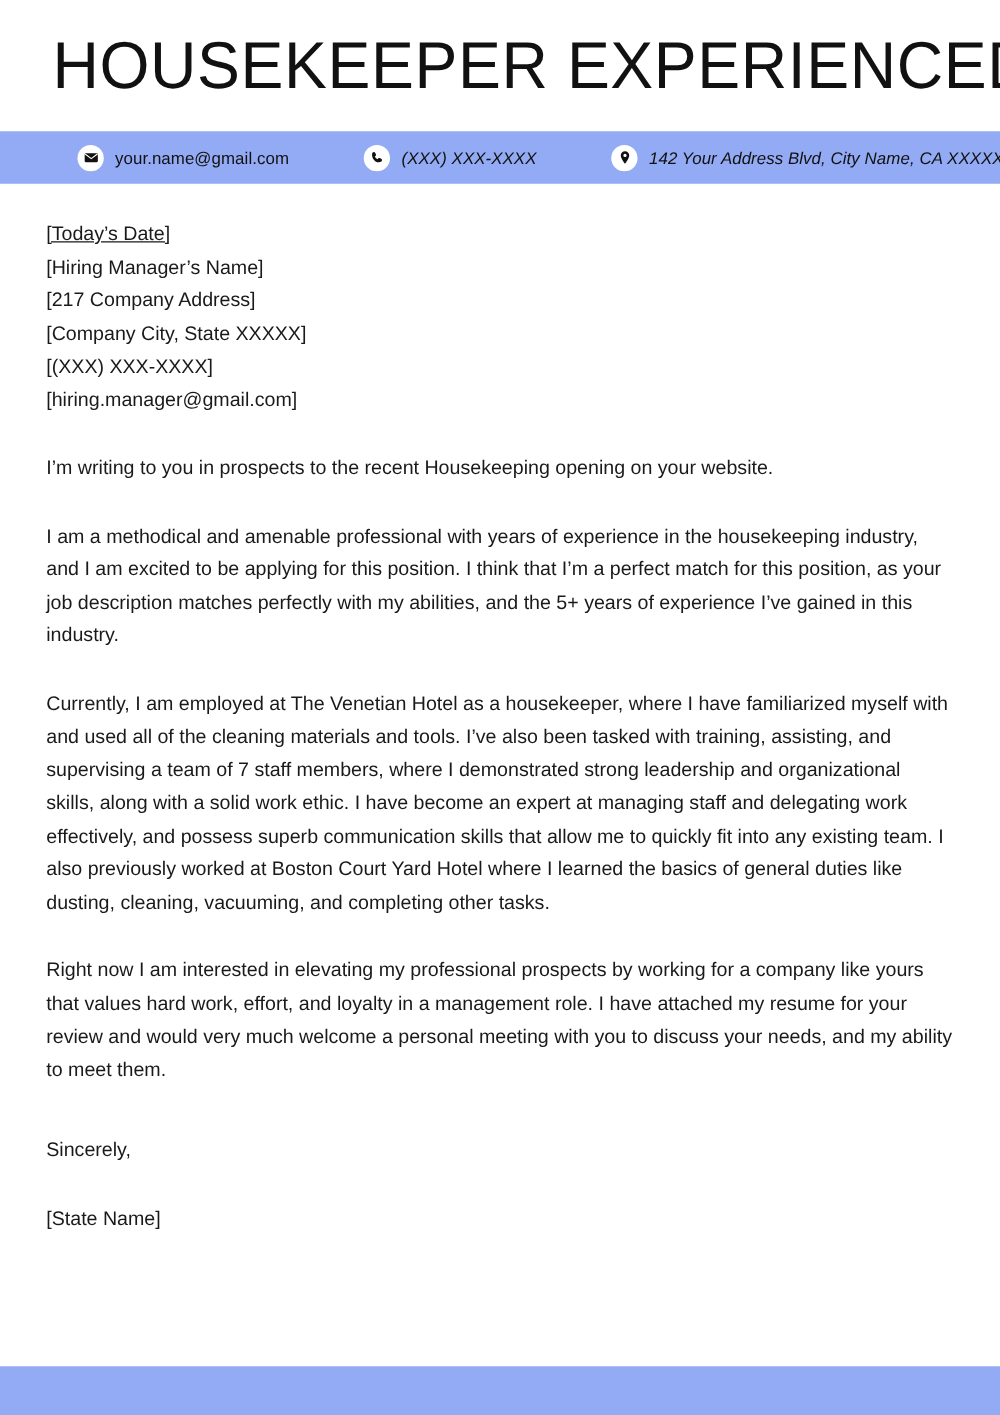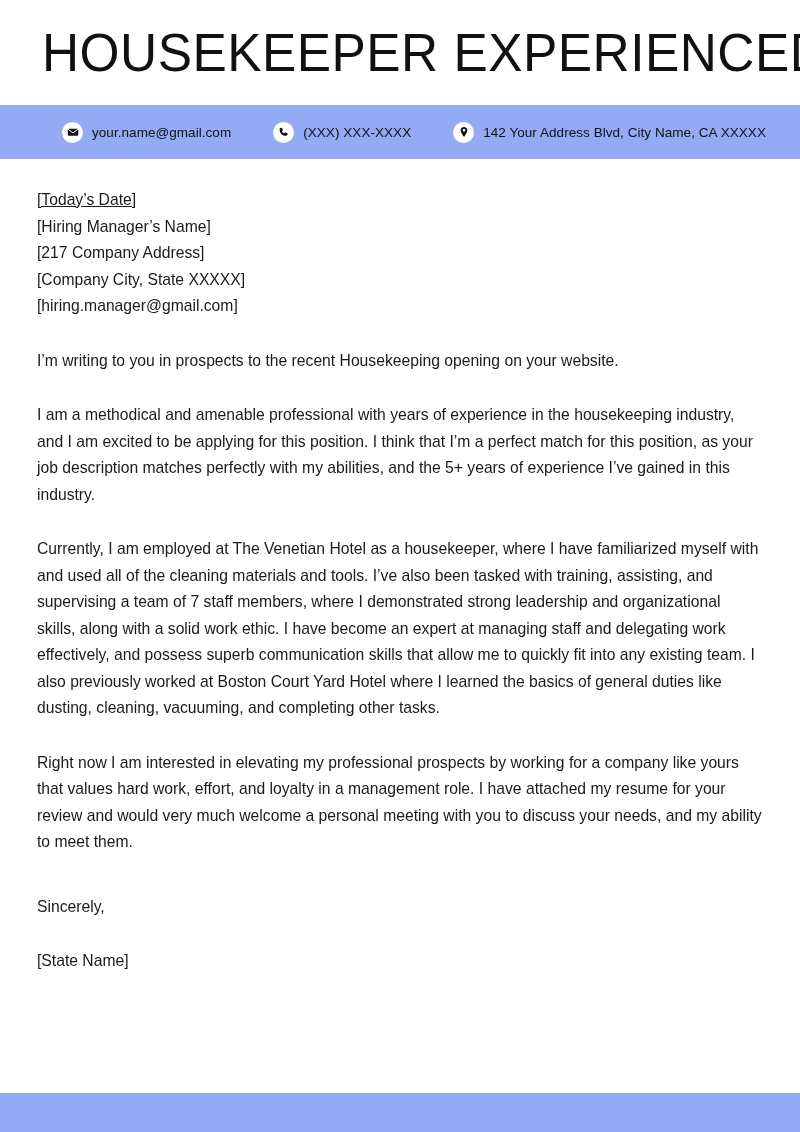--- a/index.html
+++ b/index.html
@@ -39,34 +39,35 @@
     letter-spacing: 0.5px;
     line-height: 1;
     color: #111111;
     white-space: nowrap;
     transform: scaleX(0.97);
     transform-origin: left center;
   }
 
   
   .contact-bar {
-    height: 54px;
+    height: 42px;
     background: #93aaf4;
     display: flex;
     align-items: center;
     box-sizing: border-box;
     padding-left: 62px;
   }
   .contact-item {
     display: flex;
     align-items: center;
     white-space: nowrap;
   }
   .contact-item + .contact-item {
-    margin-left: 42px;
+    margin-left: 60px;
+    font-style: italic;
   }
   .contact-icon {
     width: 21px;
     height: 21px;
     border-radius: 50%;
     background: #ffffff;
     display: flex;
     align-items: center;
     justify-content: center;
     flex: 0 0 auto;
@@ -157,20 +158,21 @@
   <div class="letter-body">
 
     <div class="spacer-date"></div>
 
     <div class="block date-line">[Today’s Date]</div>
 
     <div class="address-block">
       <div class="block address-line">[Hiring Manager’s Name]</div>
       <div class="block address-line">[217 Company Address]</div>
       <div class="block address-line">[Company City, State XXXXX]</div>
+      <div class="block address-line">[(XXX) XXX-XXXX]</div>
       <div class="block address-line">[hiring.manager@gmail.com]</div>
     </div>
 
 
     <div class="block para">I’m writing to you in prospects to the recent Housekeeping opening on your website.</div>
 
     <div class="block para">I am a methodical and amenable professional with years of experience in the housekeeping industry, and I am excited to be applying for this position. I think that I’m a perfect match for this position, as your job description matches perfectly with my abilities, and the 5+ years of experience I’ve gained in this industry.</div>
 
     <div class="block para">Currently, I am employed at The Venetian Hotel as a housekeeper, where I have familiarized myself with and used all of the cleaning materials and tools. I’ve also been tasked with training, assisting, and supervising a team of 7 staff members, where I demonstrated strong leadership and organizational skills, along with a solid work ethic. I have become an expert at managing staff and delegating work effectively, and possess superb communication skills that allow me to quickly fit into any existing team. I also previously worked at Boston Court Yard Hotel where I learned the basics of general duties like dusting, cleaning, vacuuming, and completing other tasks.</div>
 

